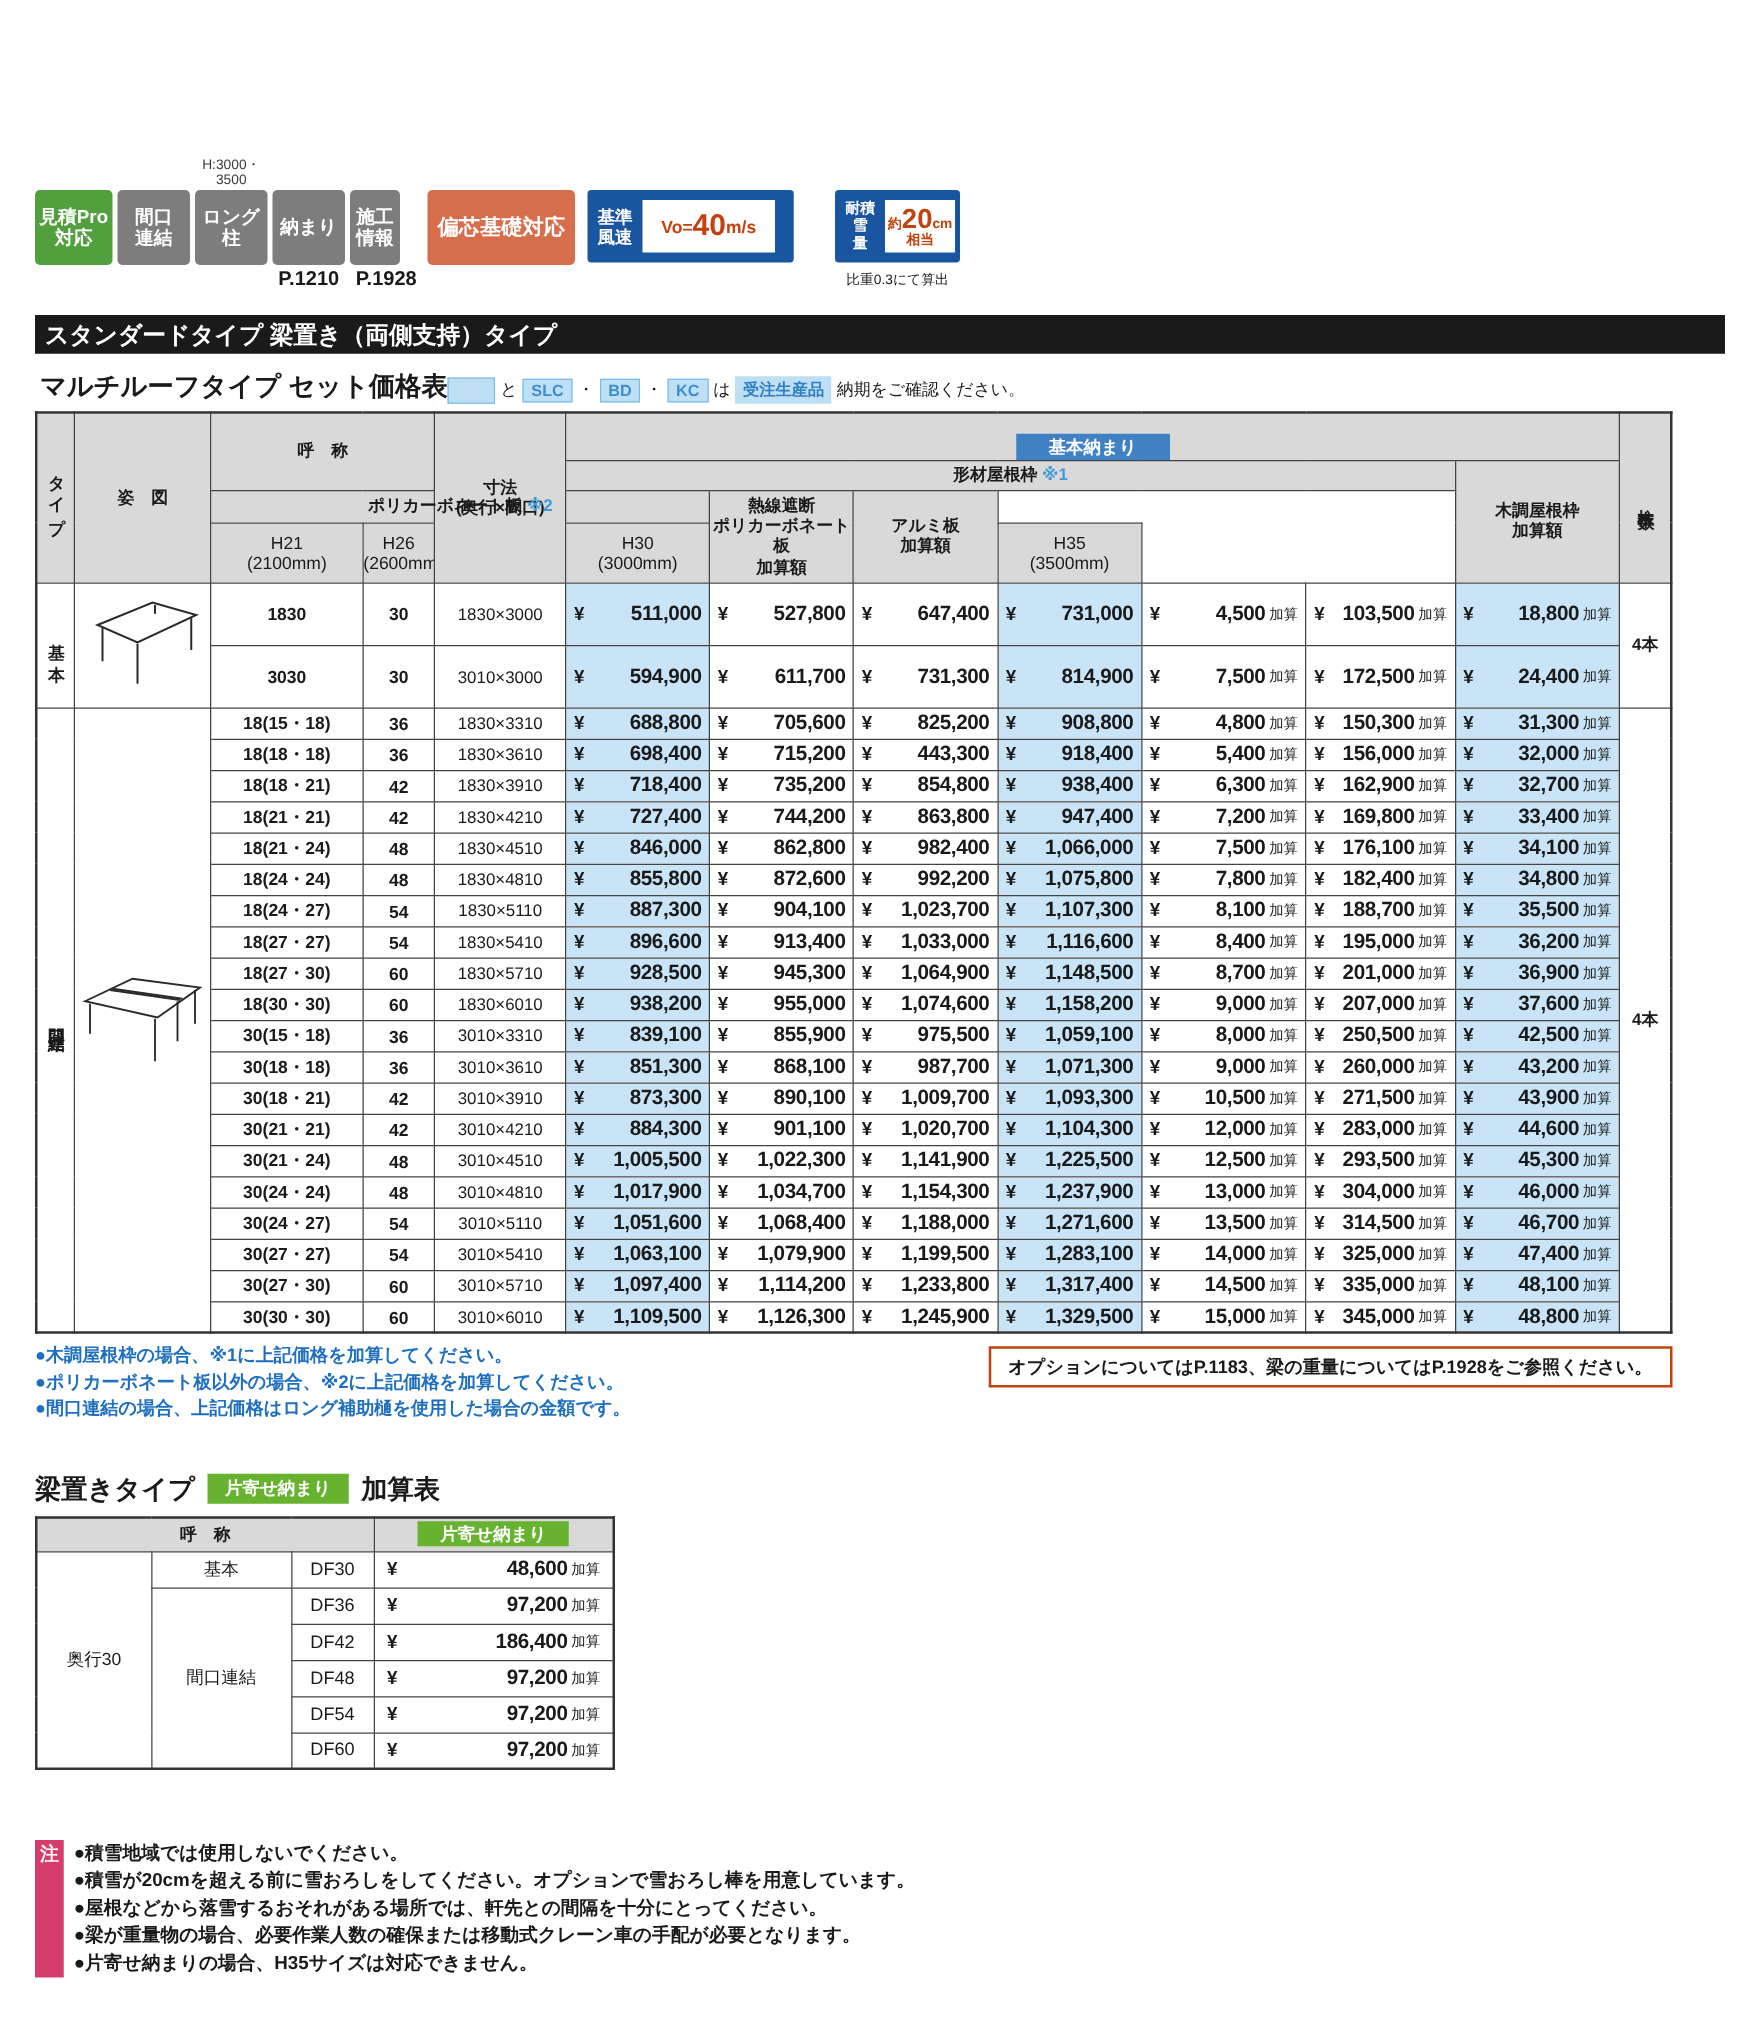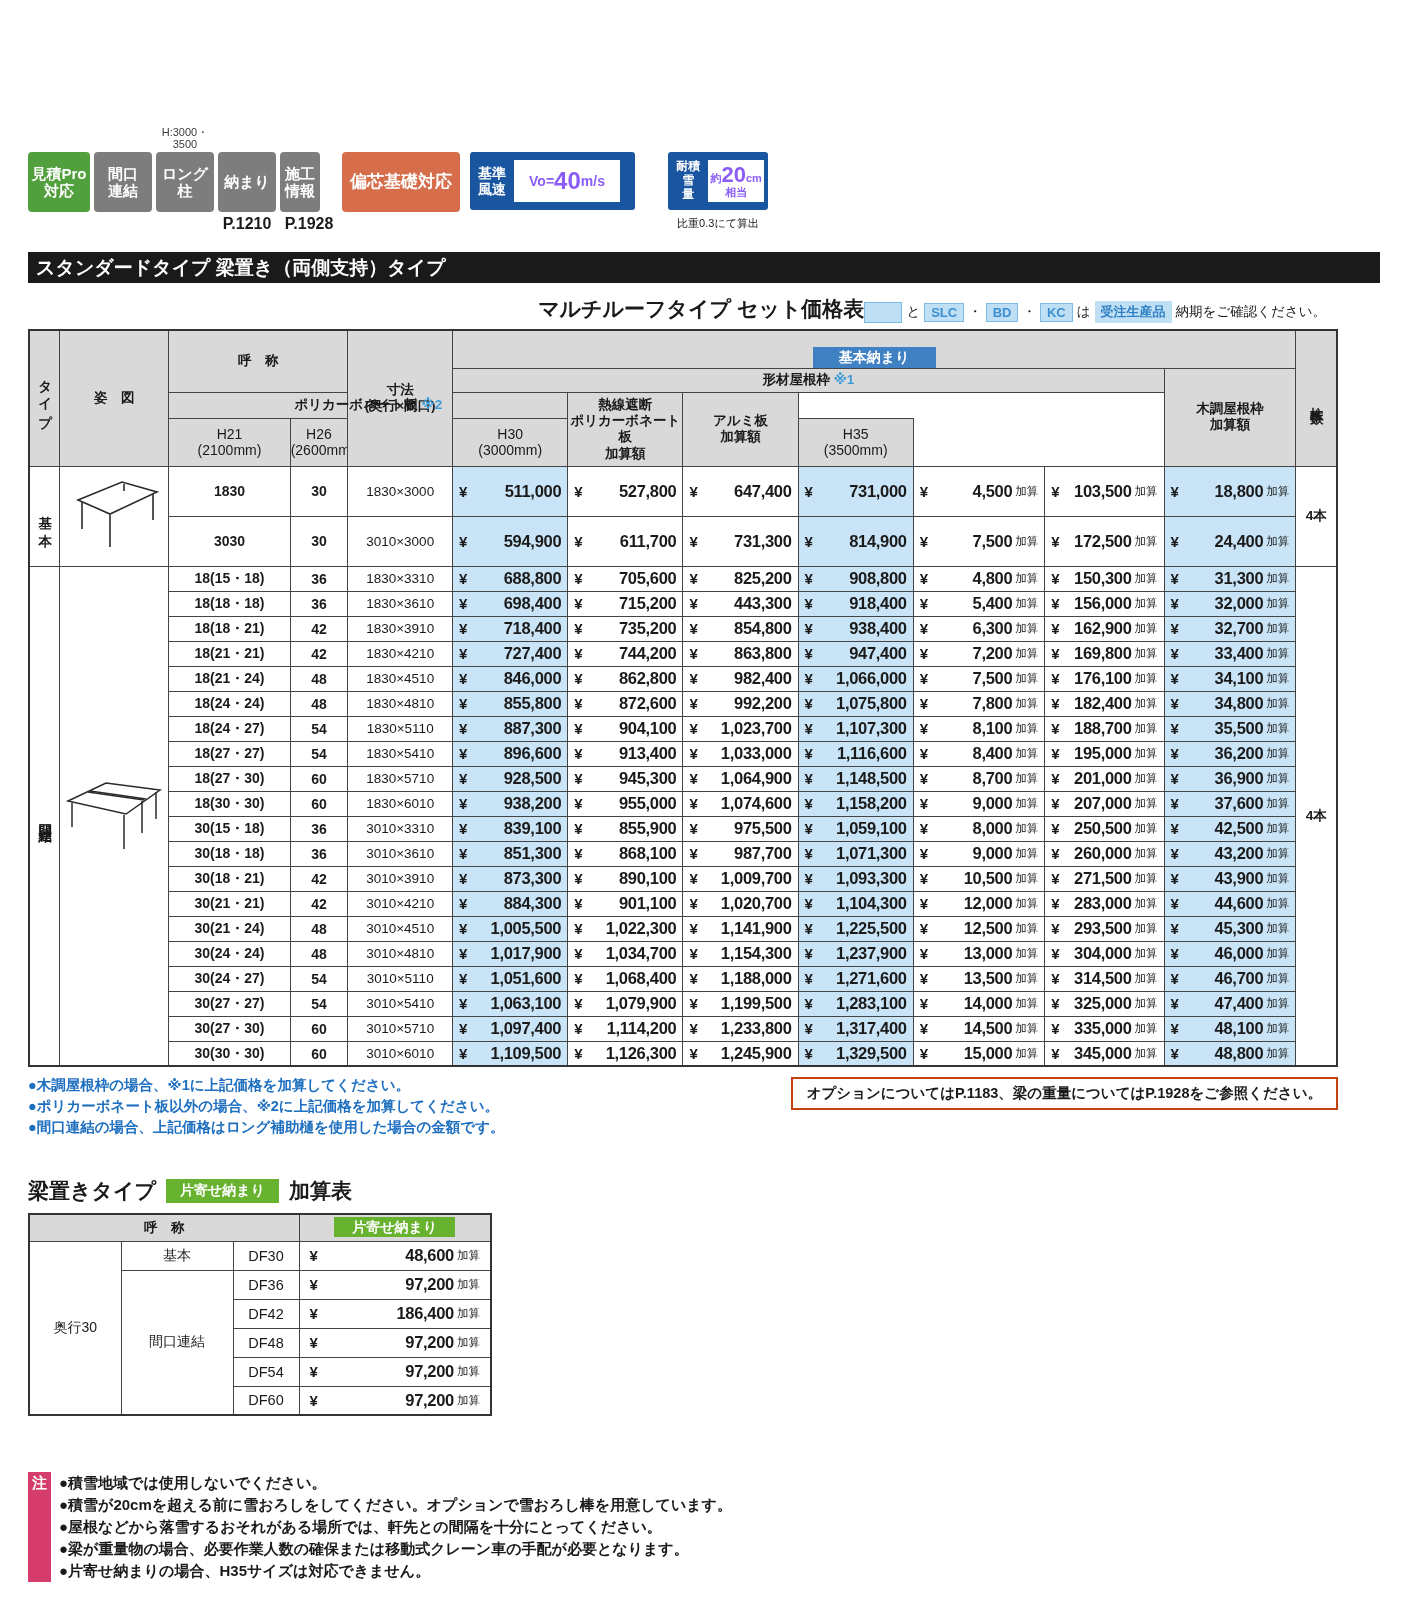--- a/index.html
+++ b/index.html
@@ -16,32 +16,32 @@
     color:#fff; font-weight:bold; font-size:15px; line-height:1.15; white-space:pre-line; }
   .b-green  { background:#519f3d; }
   .b-gray   { background:#7d7d7d; }
   .b-orange { background:#d66e4b; font-size:17px; }
   .h-note { position:absolute; left:150px; top:126px; width:70px; text-align:center;
     font-size:11px; color:#3a3a3a; white-space:pre-line; line-height:1.1; }
   .page-ref { position:absolute; top:215px; font-size:16px; font-weight:bold; width:58px; text-align:center; }
   .blue-badge { position:absolute; top:152px; height:58px; background:#1a56a0; border-radius:3px;
     display:flex; align-items:center; padding:0 8px; gap:8px; }
   .blue-badge .lbl { color:#fff; font-weight:bold; font-size:14px; text-align:center; line-height:1.15; white-space:pre-line; }
-  .white-box { background:#fff; color:#8b5cf6; font-weight:bold; display:flex; align-items:center; justify-content:center; }
+  .white-box { background:#fff; color:#c2410c; font-weight:bold; display:flex; align-items:center; justify-content:center; }
   .wind-box { width:106px; height:42px; font-size:14px; }
   .wind-box .big { font-size:24px; line-height:1; }
   .snow-box { width:62px; height:42px; flex-direction:column; font-size:11px; line-height:1.1; }
   .snow-box .row1 { display:flex; align-items:baseline; }
   .snow-box .big { font-size:22px; line-height:1; }
   .snow-note { position:absolute; top:216px; left:668px; width:100px; text-align:center; font-size:11px; }
 
   
   .black-bar { margin-left:28px; width:1352px; height:31px; background:#1a1a1a;
     color:#fff; font-weight:bold; font-size:19px; display:flex; align-items:center; padding-left:8px; }
-  .title-row { margin:12px 28px 6px 16px; width:1310px; display:flex; justify-content:flex-end; align-items:flex-end; }
+  .title-row { margin:12px 28px 6px 32px; width:1310px; display:flex; justify-content:flex-start; align-items:flex-end; }
   .main-title { font-size:21px; font-weight:bold; }
   .legend { display:flex; align-items:center; gap:4px; font-size:13.5px; }
   .legend .sample { width:38px; height:21px; background:#bfe0f4; border:1px solid #7cbde8; }
   .legend .code { background:#bfe0f4; border:1px solid #7cbde8; color:#3d8fd1; font-weight:bold;
     padding:1px 6px; font-size:13px; }
   .legend .order { background:#bfe0f4; color:#2f7fc4; font-weight:bold; padding:2px 6px; font-size:13px; }
 
   
   table { border-collapse:collapse; table-layout:fixed; }
   .main-table { margin-left:28px; width:1310px; border:2px solid #333; }

